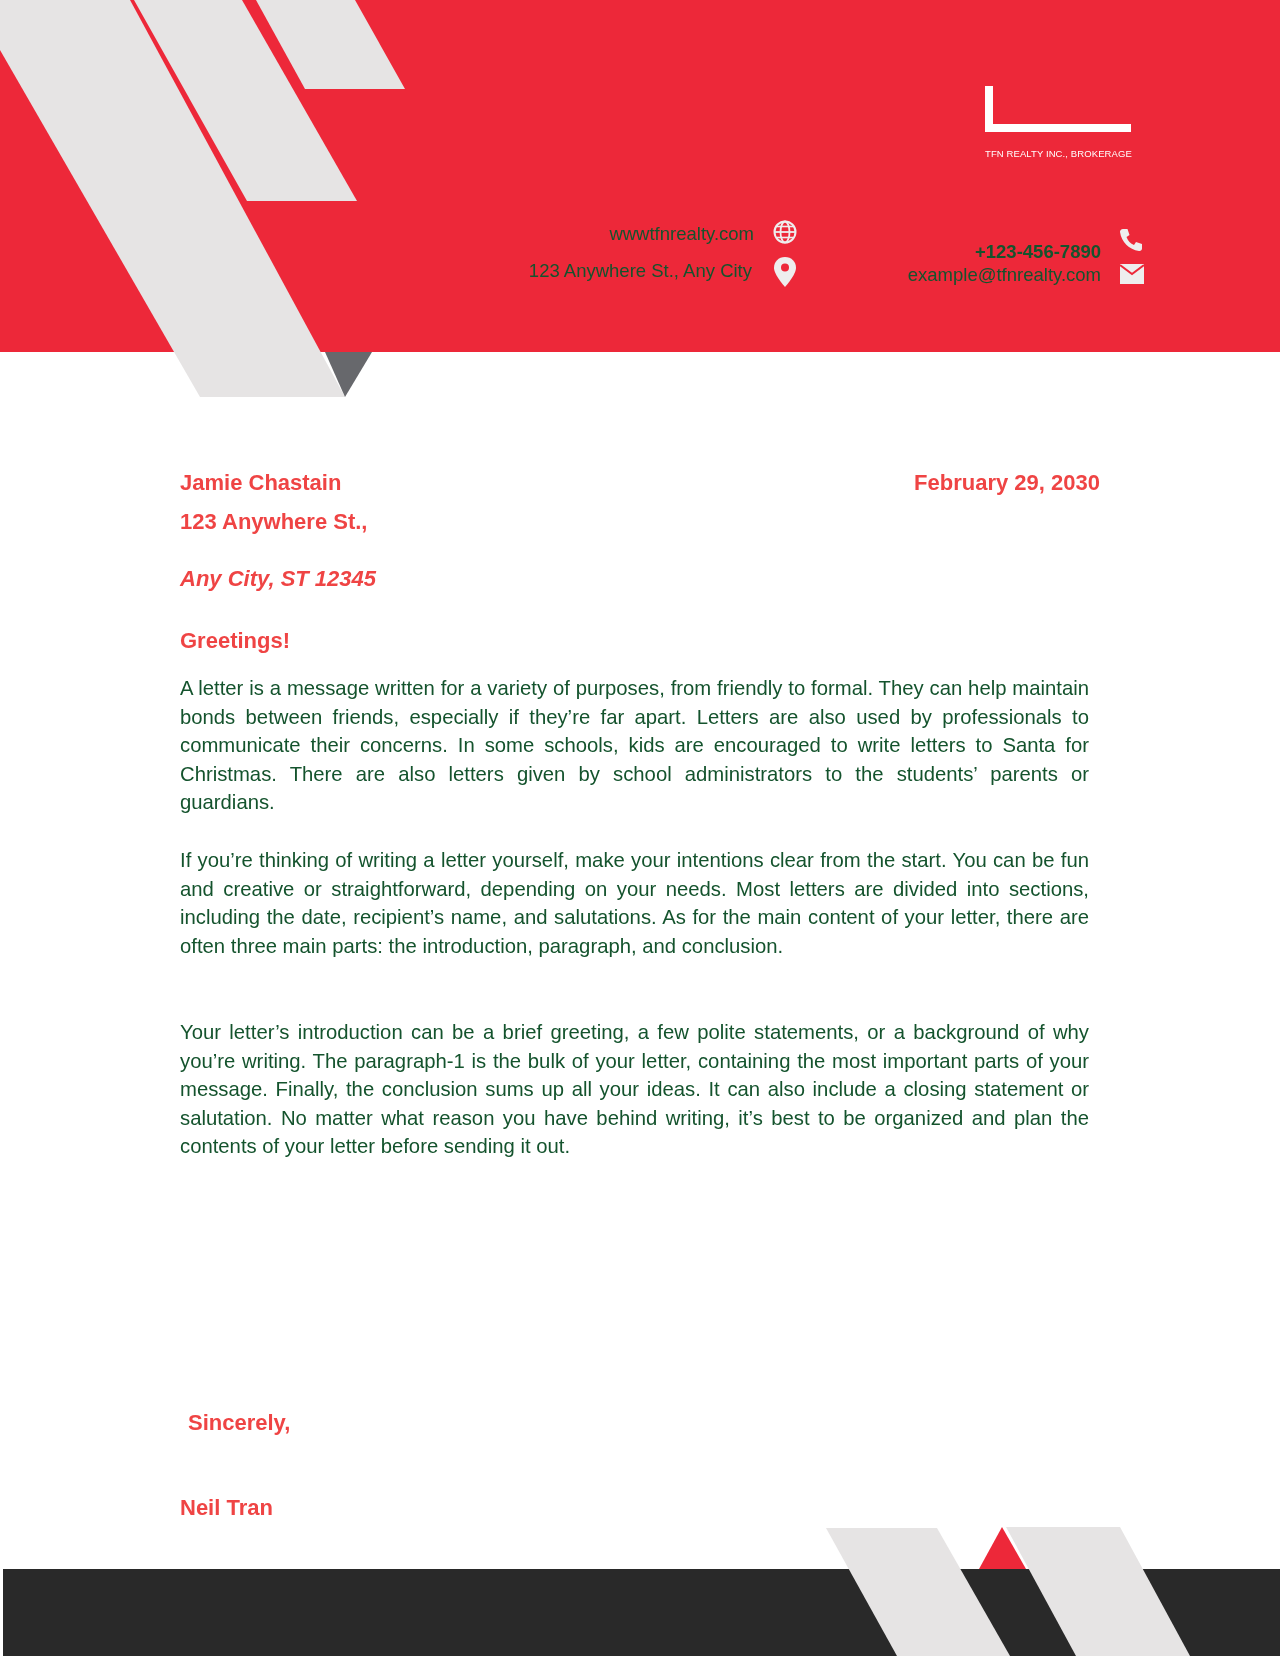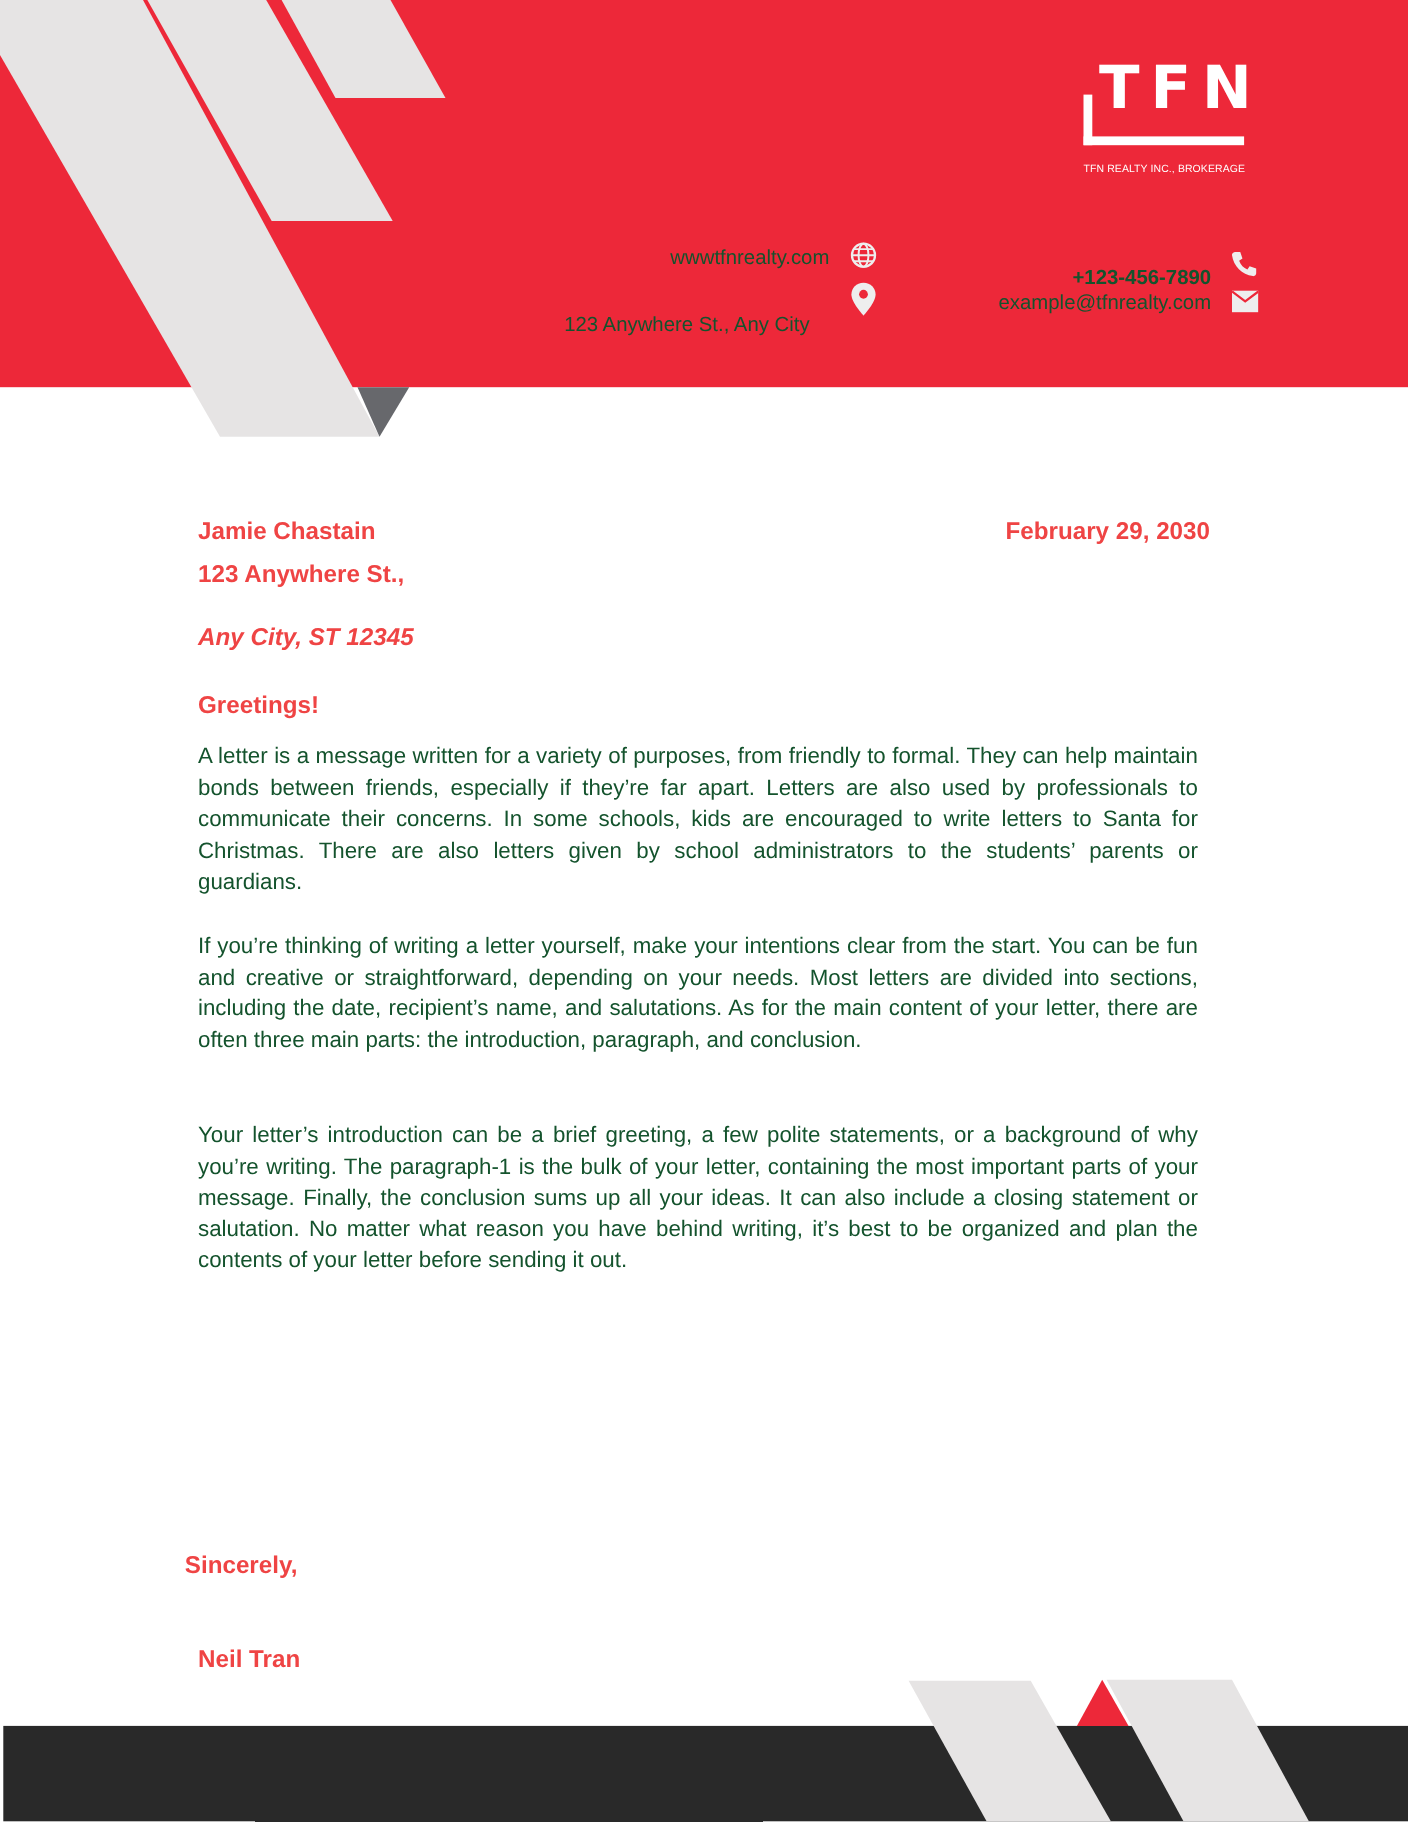--- a/index.html
+++ b/index.html
@@ -23,35 +23,34 @@
 <div class="header"></div>
 
 <svg class="deco" width="420" height="410" viewBox="0 0 420 410">
   <polygon points="0,0 130,0 345,397 200,397 0,50" fill="#E6E4E4"></polygon>
   <polygon points="134,0 242,0 357,201 247,201" fill="#E6E4E4"></polygon>
   <polygon points="256,0 355,0 405,89 305,89" fill="#E6E4E4"></polygon>
   <polygon points="325,352 372,352 345,397" fill="#67686C"></polygon>
 </svg>
 
 <div class="logo">
-  <div class="logo-letters">TFN</div>
   <div class="logo-bar-v"></div>
   <div class="logo-bar-h"></div>
   <div class="logo-tag">TFN REALTY INC., BROKERAGE</div>
 </div>
 
 <div class="contact" style="right:526px; top:223px;">wwwtfnrealty.com</div>
 <svg class="ico" style="left:772px; top:219px;" viewBox="0 0 26 26">
   <circle cx="13" cy="13" r="10.5" fill="none" stroke="#eee" stroke-width="2"></circle>
   <ellipse cx="13" cy="13" rx="4.5" ry="10.5" fill="none" stroke="#eee" stroke-width="1.8"></ellipse>
   <line x1="2.5" y1="13" x2="23.5" y2="13" stroke="#eee" stroke-width="1.8"></line>
   <line x1="4.5" y1="7.5" x2="21.5" y2="7.5" stroke="#eee" stroke-width="1.6"></line>
   <line x1="4.5" y1="18.5" x2="21.5" y2="18.5" stroke="#eee" stroke-width="1.6"></line>
 </svg>
-<div class="contact" style="right:544px; top:260px;margin-top:24px;">123 Anywhere St., Any City</div>
+<div class="contact" style="right:528px; top:260px;">123 Anywhere St., Any City</div>
 <svg class="ico" style="left:772px; top:256px; height:32px;" viewBox="0 0 26 32">
   <path d="M13 1 C6.5 1 2 5.8 2 11.8 C2 19 13 31 13 31 C13 31 24 19 24 11.8 C24 5.8 19.5 1 13 1 Z" fill="#eee"></path>
   <circle cx="13" cy="11.5" r="4" fill="#ED2839"></circle>
 </svg>
 
 <div class="contact" style="right:179px; top:241px;font-weight:bold;">+123-456-7890</div>
 <svg class="ico" style="left:1118px; top:227px;" viewBox="0 0 26 26">
   <path d="M5 2 L9.5 2 L11.5 8 L8.5 10 C10 14 12.5 16.5 16 18 L18 15 L24 17 L24 21.5 C24 23 22.5 24.5 21 24 C11 22.5 3.5 15 2 5 C1.8 3.5 3.2 2 5 2 Z" fill="#eee"></path>
 </svg>
 <div class="contact" style="right:179px; top:264px;">example@tfnrealty.com</div>
@@ -64,21 +63,21 @@
 <div class="bold" style="left:180px; top:509px;">123 Anywhere St.,</div>
 <div class="bold" style="left:180px; top:566px;font-style:italic;">Any City, ST 12345</div>
 <div class="bold" style="right:180px; top:470px;">February 29, 2030</div>
 
 <div class="bold" style="left:180px; top:628px;">Greetings!</div>
 
 <div class="body-text" style="top:674px;">A letter is a message written for a variety of purposes, from friendly to formal. They can help maintain bonds between friends, especially if they’re far apart. Letters are also used by professionals to communicate their concerns. In some schools, kids are encouraged to write letters to Santa for Christmas. There are also letters given by school administrators to the students’ parents or guardians.</div>
 <div class="body-text" style="top:846px;">If you’re thinking of writing a letter yourself, make your intentions clear from the start. You can be fun and creative or straightforward, depending on your needs. Most letters are divided into sections, including the date, recipient’s name, and salutations. As for the main content of your letter, there are often three main parts: the introduction, paragraph, and conclusion.</div>
 <div class="body-text" style="top:1018px;">Your letter’s introduction can be a brief greeting, a few polite statements, or a background of why you’re writing. The paragraph-1 is the bulk of your letter, containing the most important parts of your message. Finally, the conclusion sums up all your ideas. It can also include a closing statement or salutation. No matter what reason you have behind writing, it’s best to be organized and plan the contents of your letter before sending it out.</div>
 
-<div class="bold" style="left:168px; top:1410px;text-align:right;">Sincerely,</div>
+<div class="bold" style="left:188px; top:1410px;text-align:right;">Sincerely,</div>
 <div class="bold" style="left:180px; top:1495px;">Neil Tran</div>
 
 <svg class="footer-deco" width="1280" height="156" viewBox="0 1500 1280 156">
   <rect x="3" y="1569" width="1277" height="87" fill="#292929"></rect>
   <polygon points="826,1528 937,1528 1010,1656 897,1656" fill="#E6E4E4"></polygon>
   <polygon points="1002,1527 979,1569 1026,1569" fill="#ED2839"></polygon>
   <polygon points="1006,1527 1120,1527 1190,1656 1076,1656" fill="#E6E4E4"></polygon>
 </svg>
 
 </body></html>

